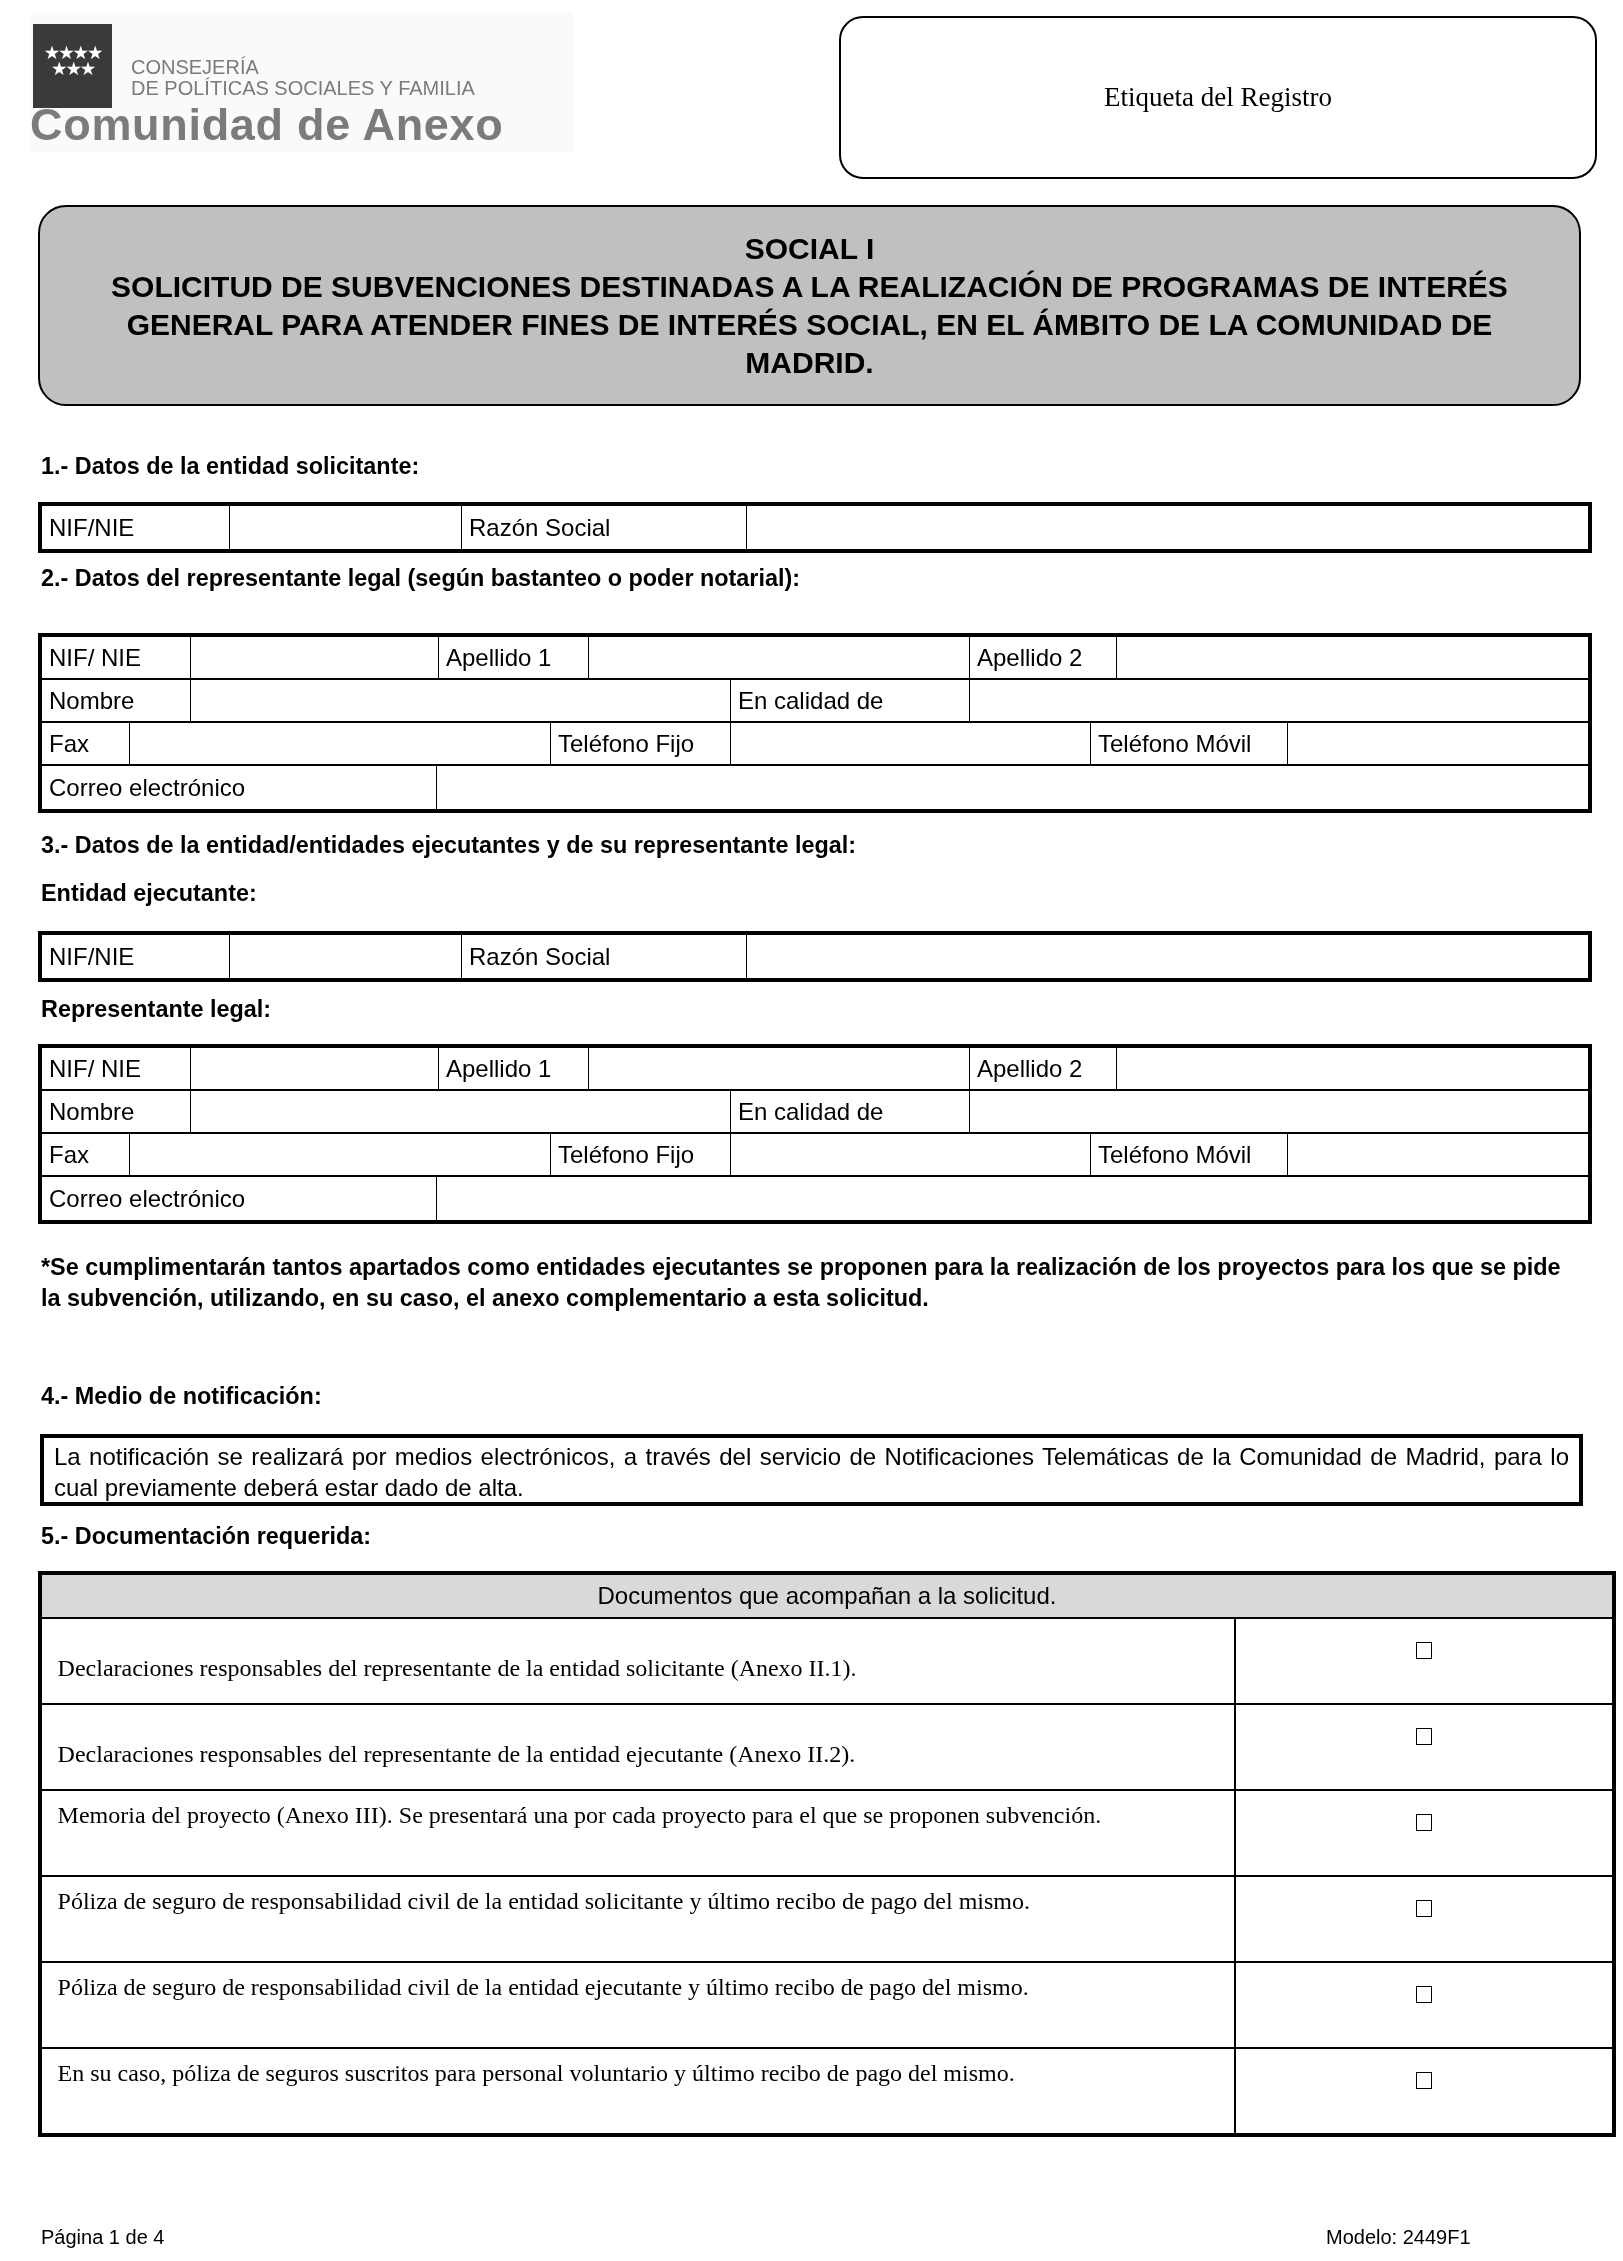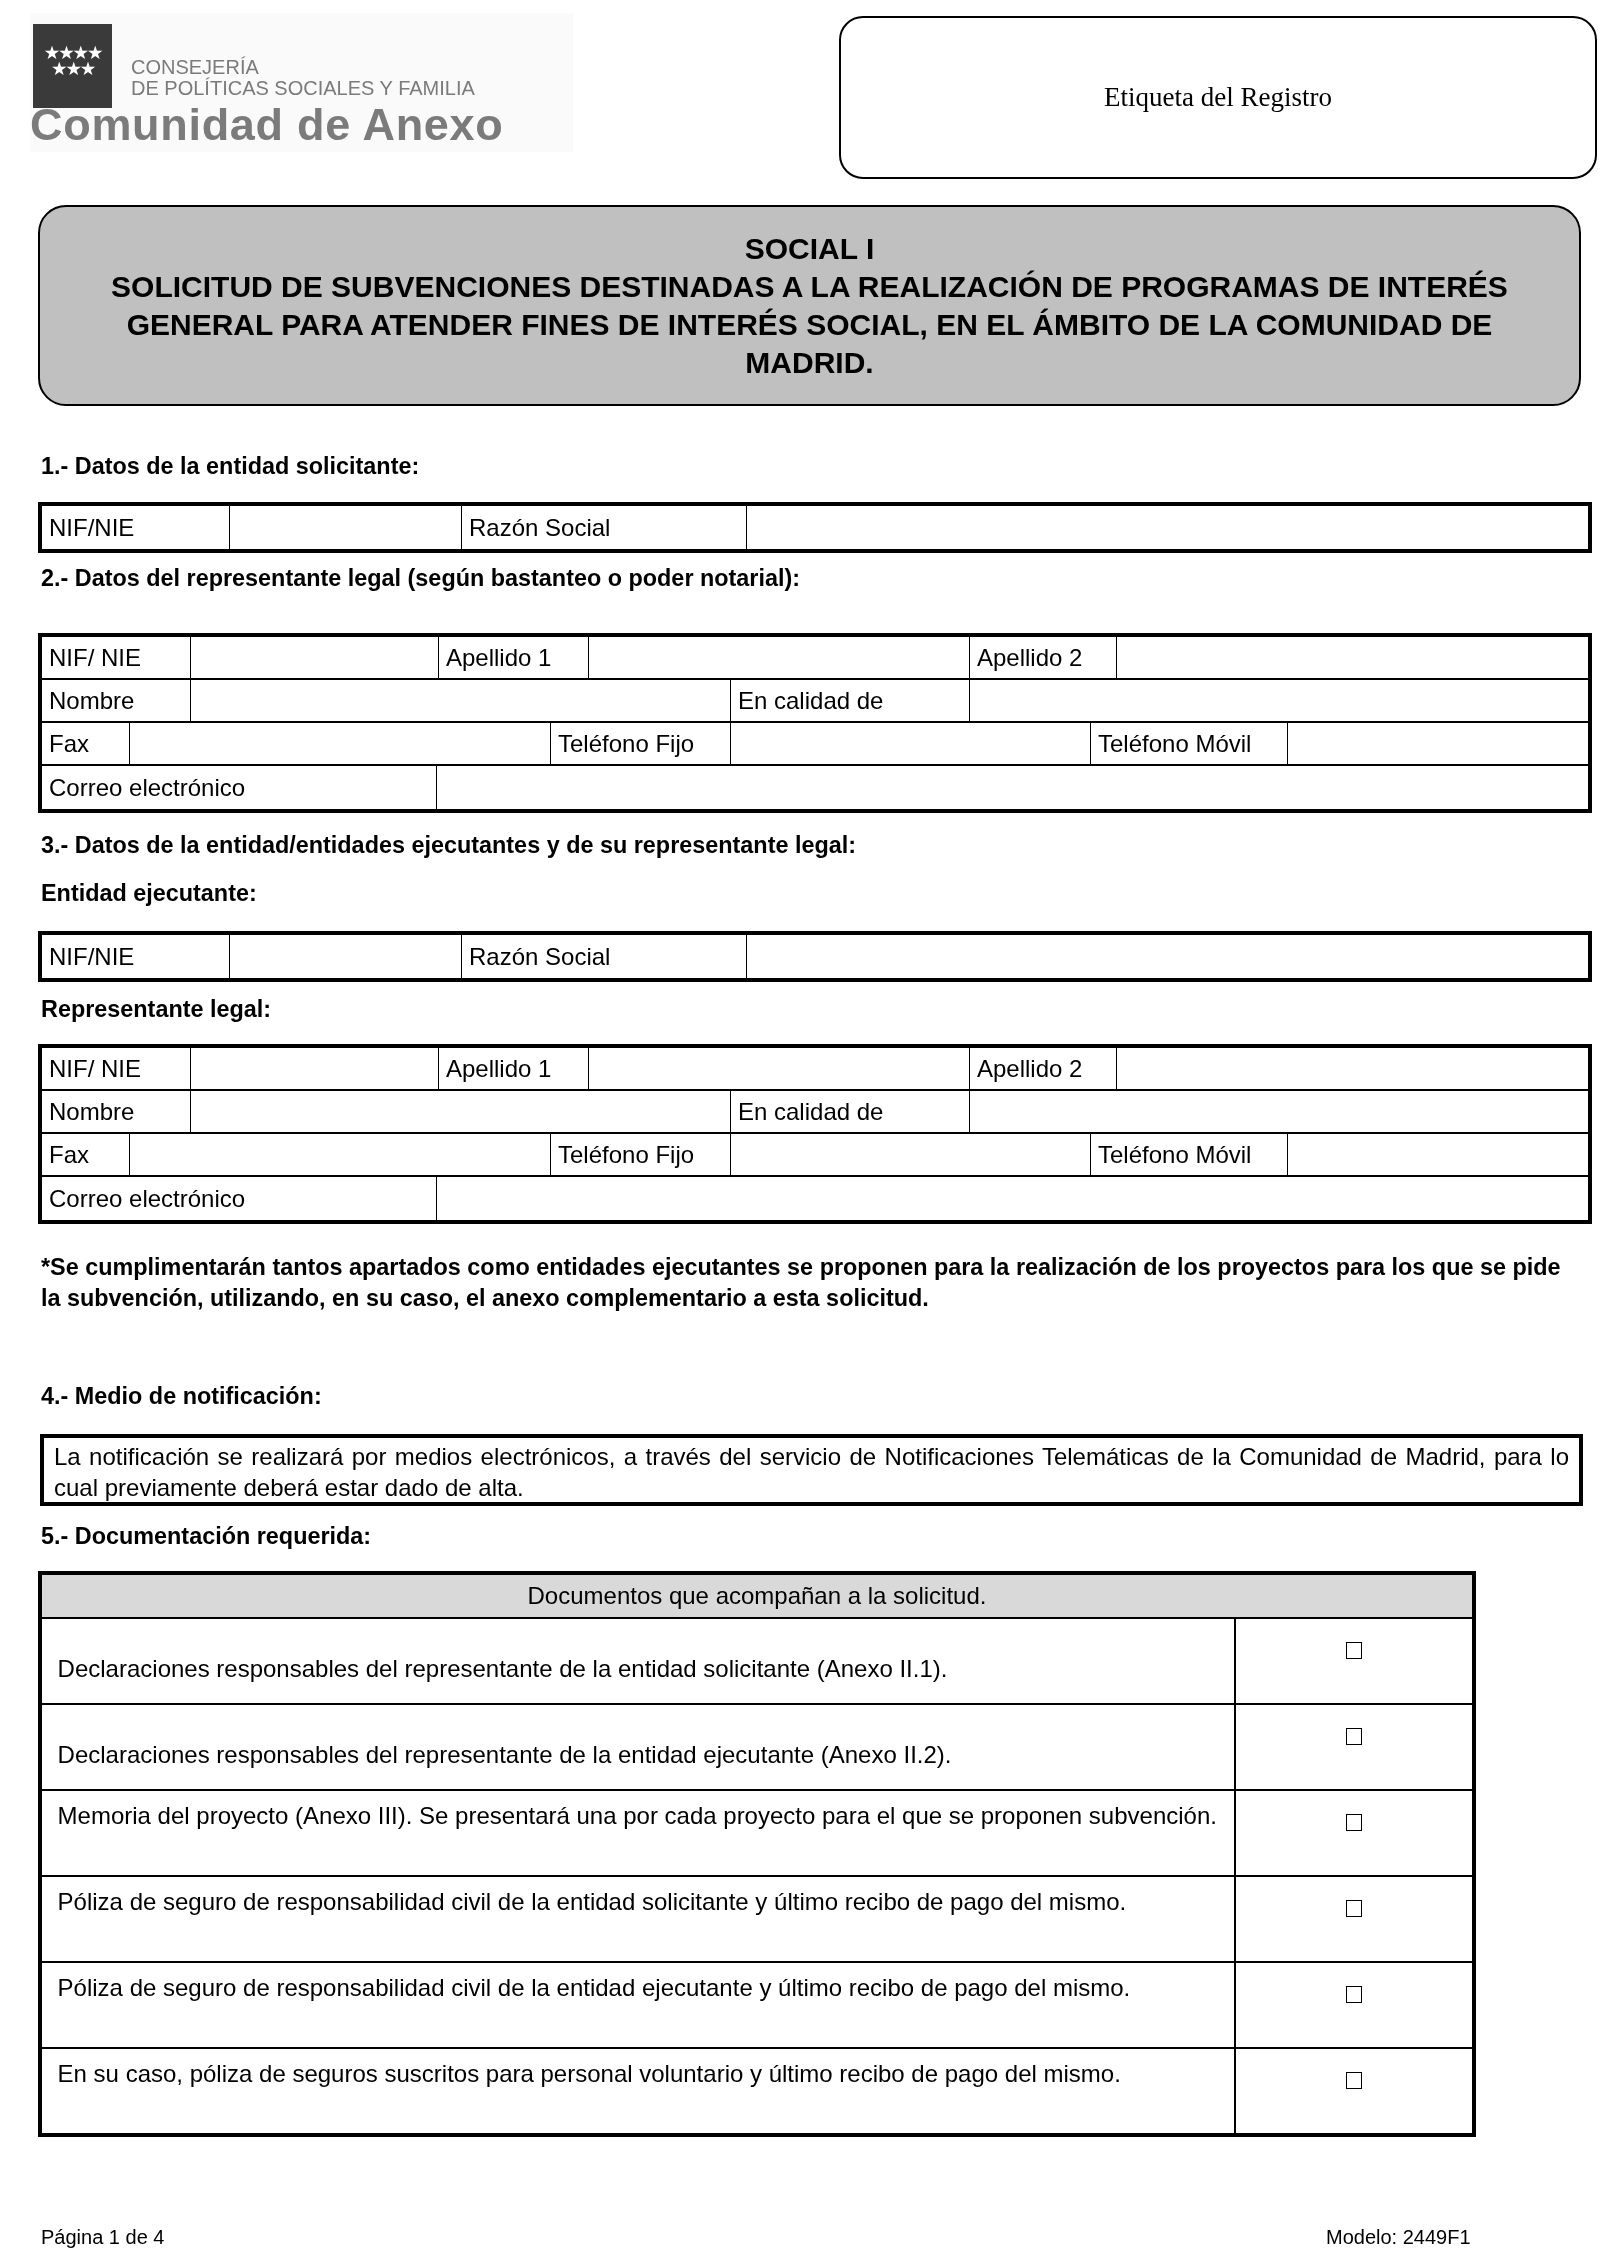--- a/index.html
+++ b/index.html
@@ -38,27 +38,27 @@
   .fcell:last-child { border-right:none; flex:1; }
   .fcell.input { cursor:text; }
 
   
   #notif-box { left:40px; top:1434px; width:1543px; height:72px; border:4.3px solid #000;
                box-sizing:border-box; padding:2.8px 10px; font-size:24px; line-height:31px; text-align:justify; }
 
   .note { font-weight:bold; font-size:23.4px; line-height:31px; }
 
   
-  #docs { left:38px; top:1571px; width:1438px; border:4.3px solid #000; box-sizing:border-box; }
+  #docs { left:38px; top:1571px; width:1578px; border:4.3px solid #000; box-sizing:border-box; }
   #docs-head { height:44px; background:#d9d9d9; border-bottom:2.8px solid #000; box-sizing:border-box;
                display:flex; align-items:center; justify-content:center; font-size:24px; }
   .drow { display:flex; height:86px; border-bottom:2.8px solid #000; box-sizing:border-box; }
   .drow:last-child { border-bottom:none; height:84px; }
   .dtext { width:1194px; border-right:2.1px solid #000; box-sizing:border-box; font-size:24px; line-height:31px;
-           padding:8.5px 15.6px 0 15.6px; text-align:justify; }
+           padding:8.5px 15.6px 0 15.6px; text-align:justify;font-family:Liberation Serif, serif; }
   .dtext.single { display:flex; align-items:center; padding-top:14px; }
   .dcheck { flex:1; display:flex; justify-content:center; padding-top:23px; }
   .box { width:15.6px; height:17px; border:1.4px solid #000; box-sizing:border-box; cursor:pointer; }
 
   #footer-page { left:41px; top:2226px; font-size:20px; }
   #footer-model { left:1326px; top:2226px; font-size:20px; }
 </style>
 </head>
 <body>
 

